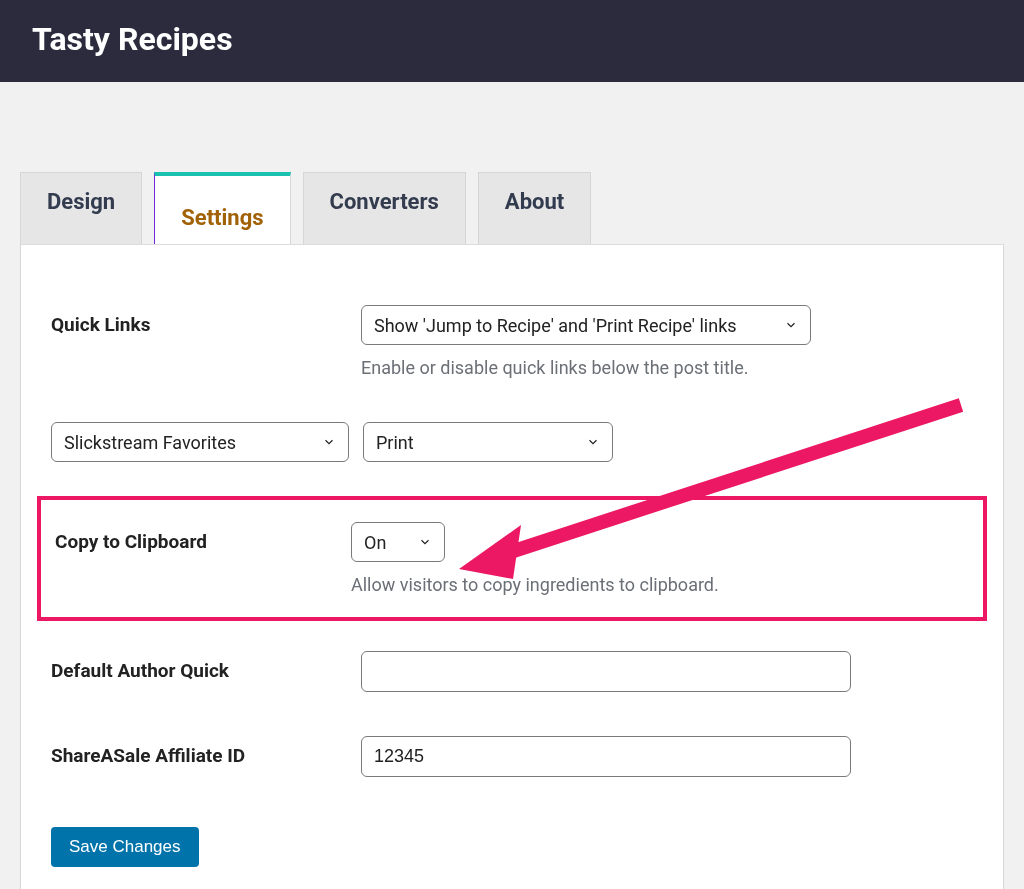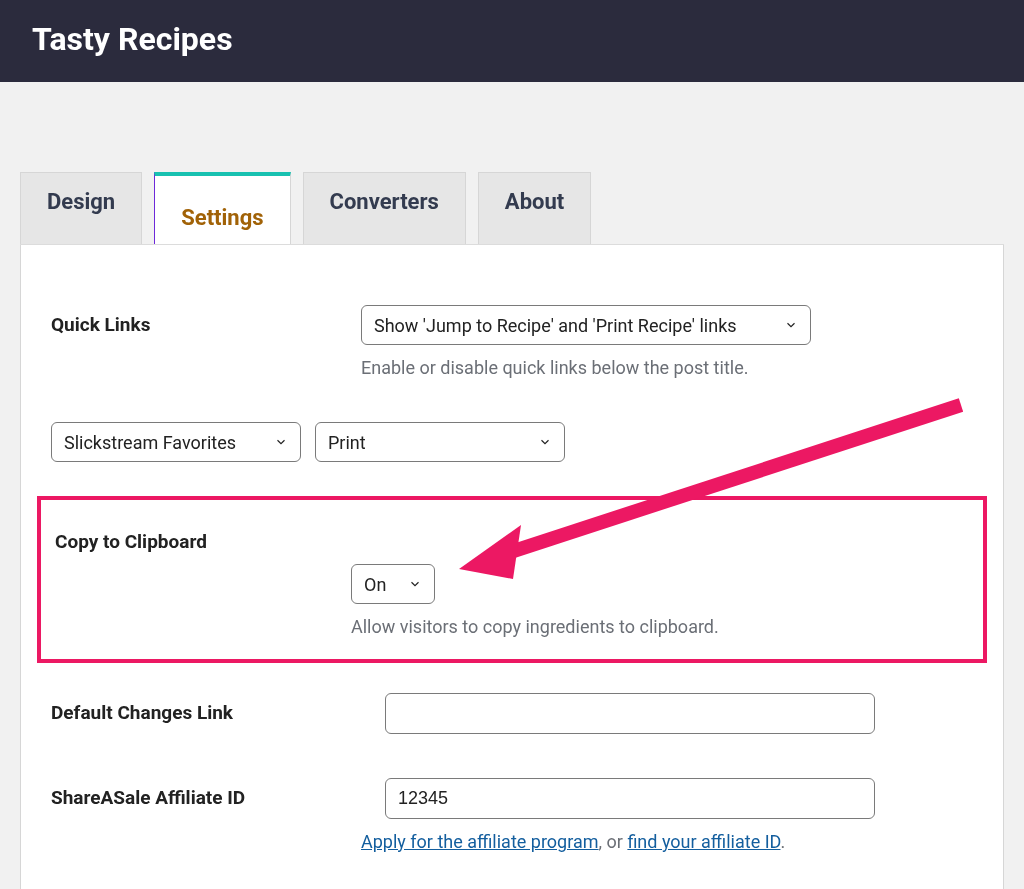--- a/index.html
+++ b/index.html
@@ -94,21 +94,20 @@
   }
   .row-buttons { display: flex; gap: 14px; }
   .textinput {
     width: 490px;
     border: 1px solid #7a7a7a;
     border-radius: 6px;
     padding: 9px 12px;
     font-size: 18px;
     color: #222;
     background: #fff;
-    margin-left: 24px;
   }
   .link { color: #135e9e; text-decoration: underline; cursor: pointer; }
   .save-btn {
     background: #0073aa;
     color: #fff;
     border: none;
     border-radius: 4px;
     padding: 10px 18px;
     font-size: 17px;
     cursor: pointer;
@@ -174,21 +173,21 @@
                 </svg>
             </span>
           </div>
           <div class="help">Enable or disable quick links below the post title.</div>
         </div>
       </div>
 
       
       <div class="form-row">
         <div class="field row-buttons">
-          <div class="select" style="width:250px;">
+          <div class="select" style="width:298px;">
             <span>Slickstream Favorites</span>
             <span class="chev">
               <svg viewBox="0 0 24 24">
                   <path d="M6 9l6 6 6-6" fill="none" stroke="#222" stroke-width="2"></path>
                 </svg>
             </span>
           </div>
           <div class="select" style="width:250px;">
             <span>Print</span>
             <span class="chev">
@@ -197,48 +196,45 @@
                 </svg>
             </span>
           </div>
         </div>
       </div>
 
       
       <div class="form-row highlighted">
         <div class="lbl">Copy to Clipboard</div>
         <div class="field">
-          <div class="select" style="width:84px;margin-top:42px;">
+          <div class="select" style="width:94px;">
             <span>On</span>
             <span class="chev">
               <svg viewBox="0 0 24 24">
                   <path d="M6 9l6 6 6-6" fill="none" stroke="#222" stroke-width="2"></path>
                 </svg>
             </span>
           </div>
           <div class="help">Allow visitors to copy ingredients to clipboard.</div>
         </div>
       </div>
 
       
       <div class="form-row">
-        <div class="lbl">Default Changes Link</div>
+        <div class="lbl">Default Author Quick</div>
         <div class="field">
           <input type="text" class="textinput" value="" style="">
         </div>
       </div>
 
       
       <div class="form-row">
         <div class="lbl">ShareASale Affiliate ID</div>
         <div class="field">
           <input type="text" class="textinput" value="12345" style="">
-          <div class="help">
-            <span class="link">Apply for the affiliate program</span><span>, or </span><span class="link">find your affiliate ID</span><span>.</span>
-          </div>
         </div>
       </div>
 
       <button class="save-btn">Save Changes</button>
 
     </div>
   </div>
 </div>
 
 </body></html>

